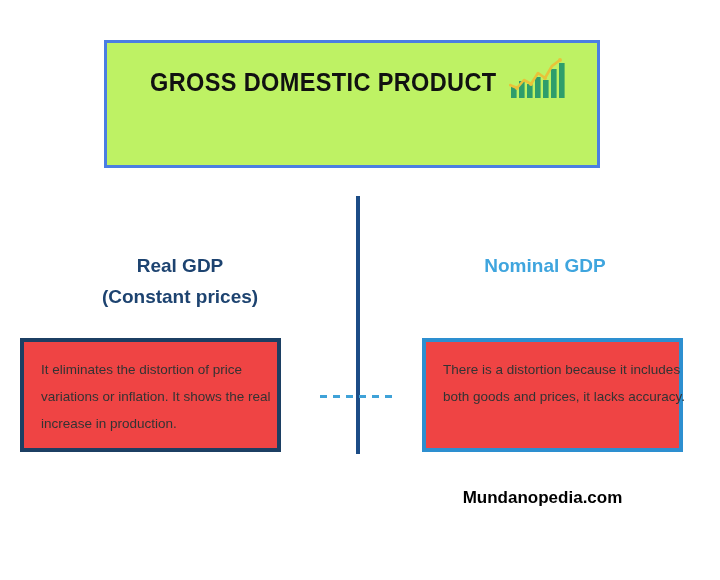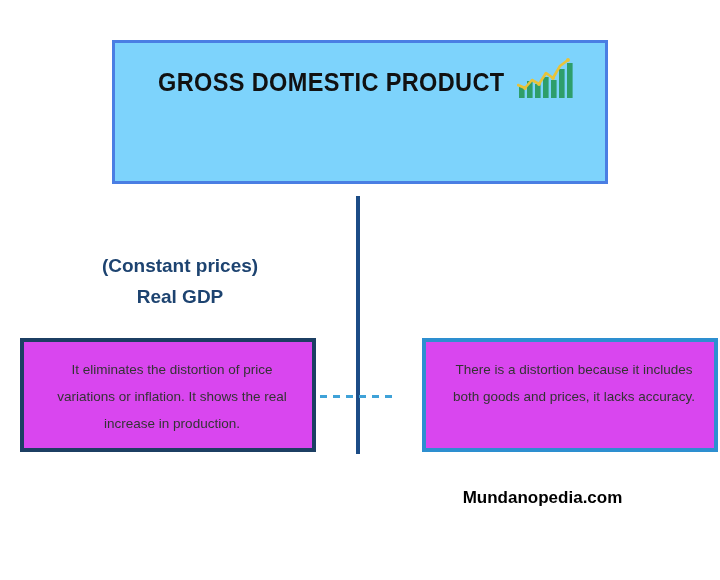--- a/index.html
+++ b/index.html
@@ -19,27 +19,27 @@
   .stage {
     position: absolute;
     inset: 0;
     width: 720px;
     height: 580px;
   }
 
   
   .top-card {
     position: absolute;
-    left: 112px;
+    left: 104px;
     top: 40px;
     width: 496px;
-    height: 144px;
+    height: 128px;
     box-sizing: border-box;
     border: 3px solid #4a7ee3;
-    background: #7dd3fc;
+    background: #bef264;
   }
 
   .title-row {
     position: absolute;
     left: 0;
     top: 16px;
     width: 100%;
     height: 46px;
     display: flex;
     align-items: center;
@@ -113,25 +113,24 @@
     left: 400px;
     top: 250px;
     width: 290px;
     color: #3fa5de;
   }
 
   
   .info-box {
     position: absolute;
     top: 338px;
-    width: 296px;
+    width: 261px;
     height: 114px;
     box-sizing: border-box;
-    background: #d946ef;
-    text-align: center;
+    background: #ef4444;
   }
   .info-box.left {
     left: 20px;
     border: 4px solid #1c3f63;
   }
   .info-box.right {
     left: 390px;
     border: 4px solid #2d8fd0;
     margin-left: 32px;
   }
@@ -184,29 +183,30 @@
         </svg>
       </span>
     </div>
 
   </div>
 
   <div class="stem"></div>
   <div class="dotted-link"></div>
 
   <div class="branch-label left">
+    <div>Real GDP</div>
     <div>(Constant prices)</div>
-    <div>Real GDP</div>
   </div>
 
   <div class="info-box left">
     <div class="info-text">It eliminates the distortion of price variations or inflation. It shows the real increase in production.</div>
   </div>
 
   <div class="branch-label right">
+    <div>Nominal GDP</div>
   </div>
 
   <div class="info-box right">
     <div class="info-text">There is a distortion because it includes both goods and prices, it lacks accuracy.</div>
   </div>
 
   <div class="footer">Mundanopedia.com</div>
 
 </div>
 

